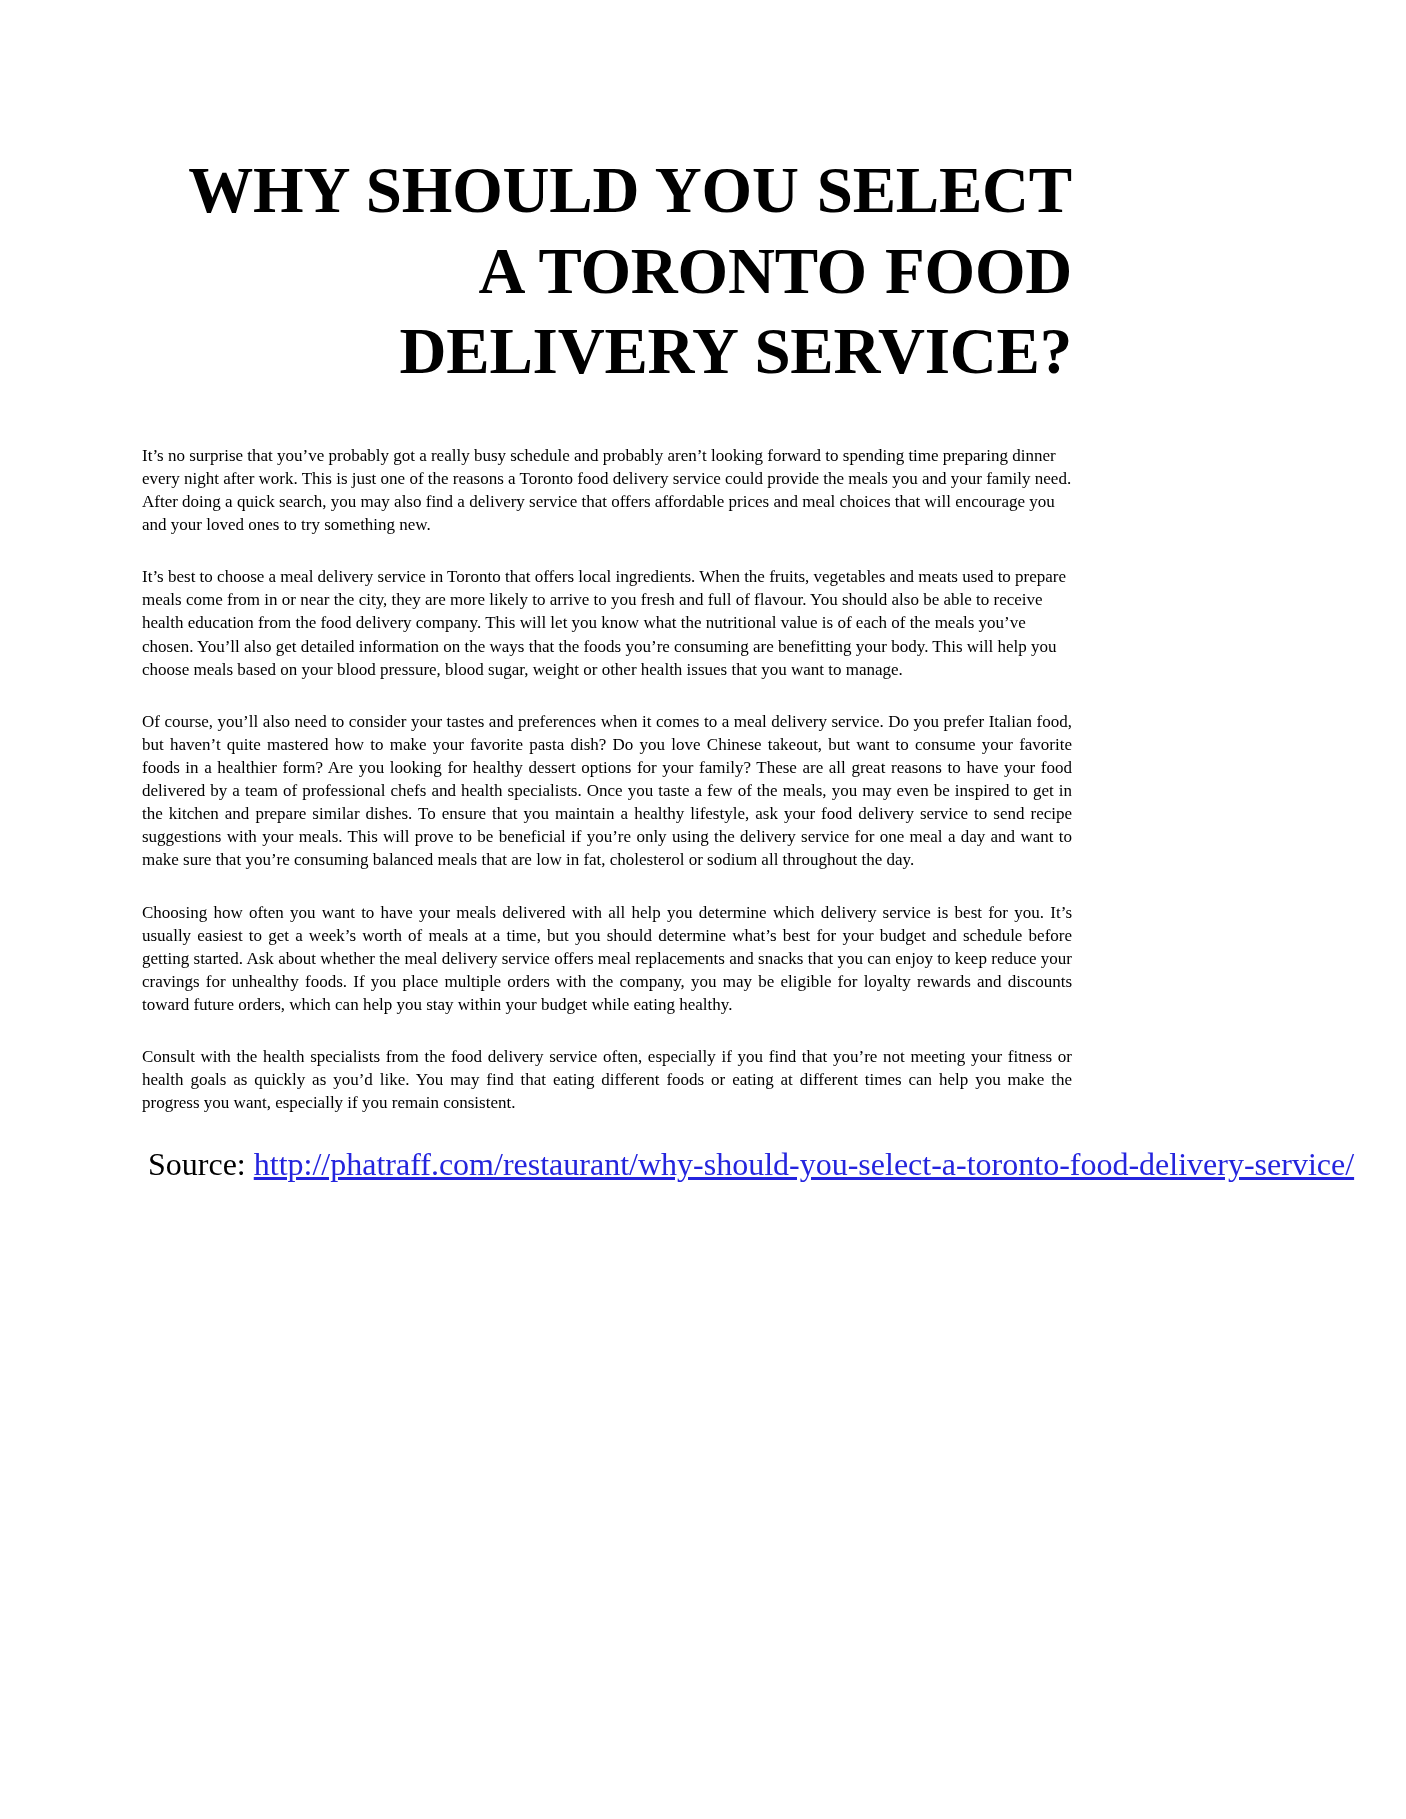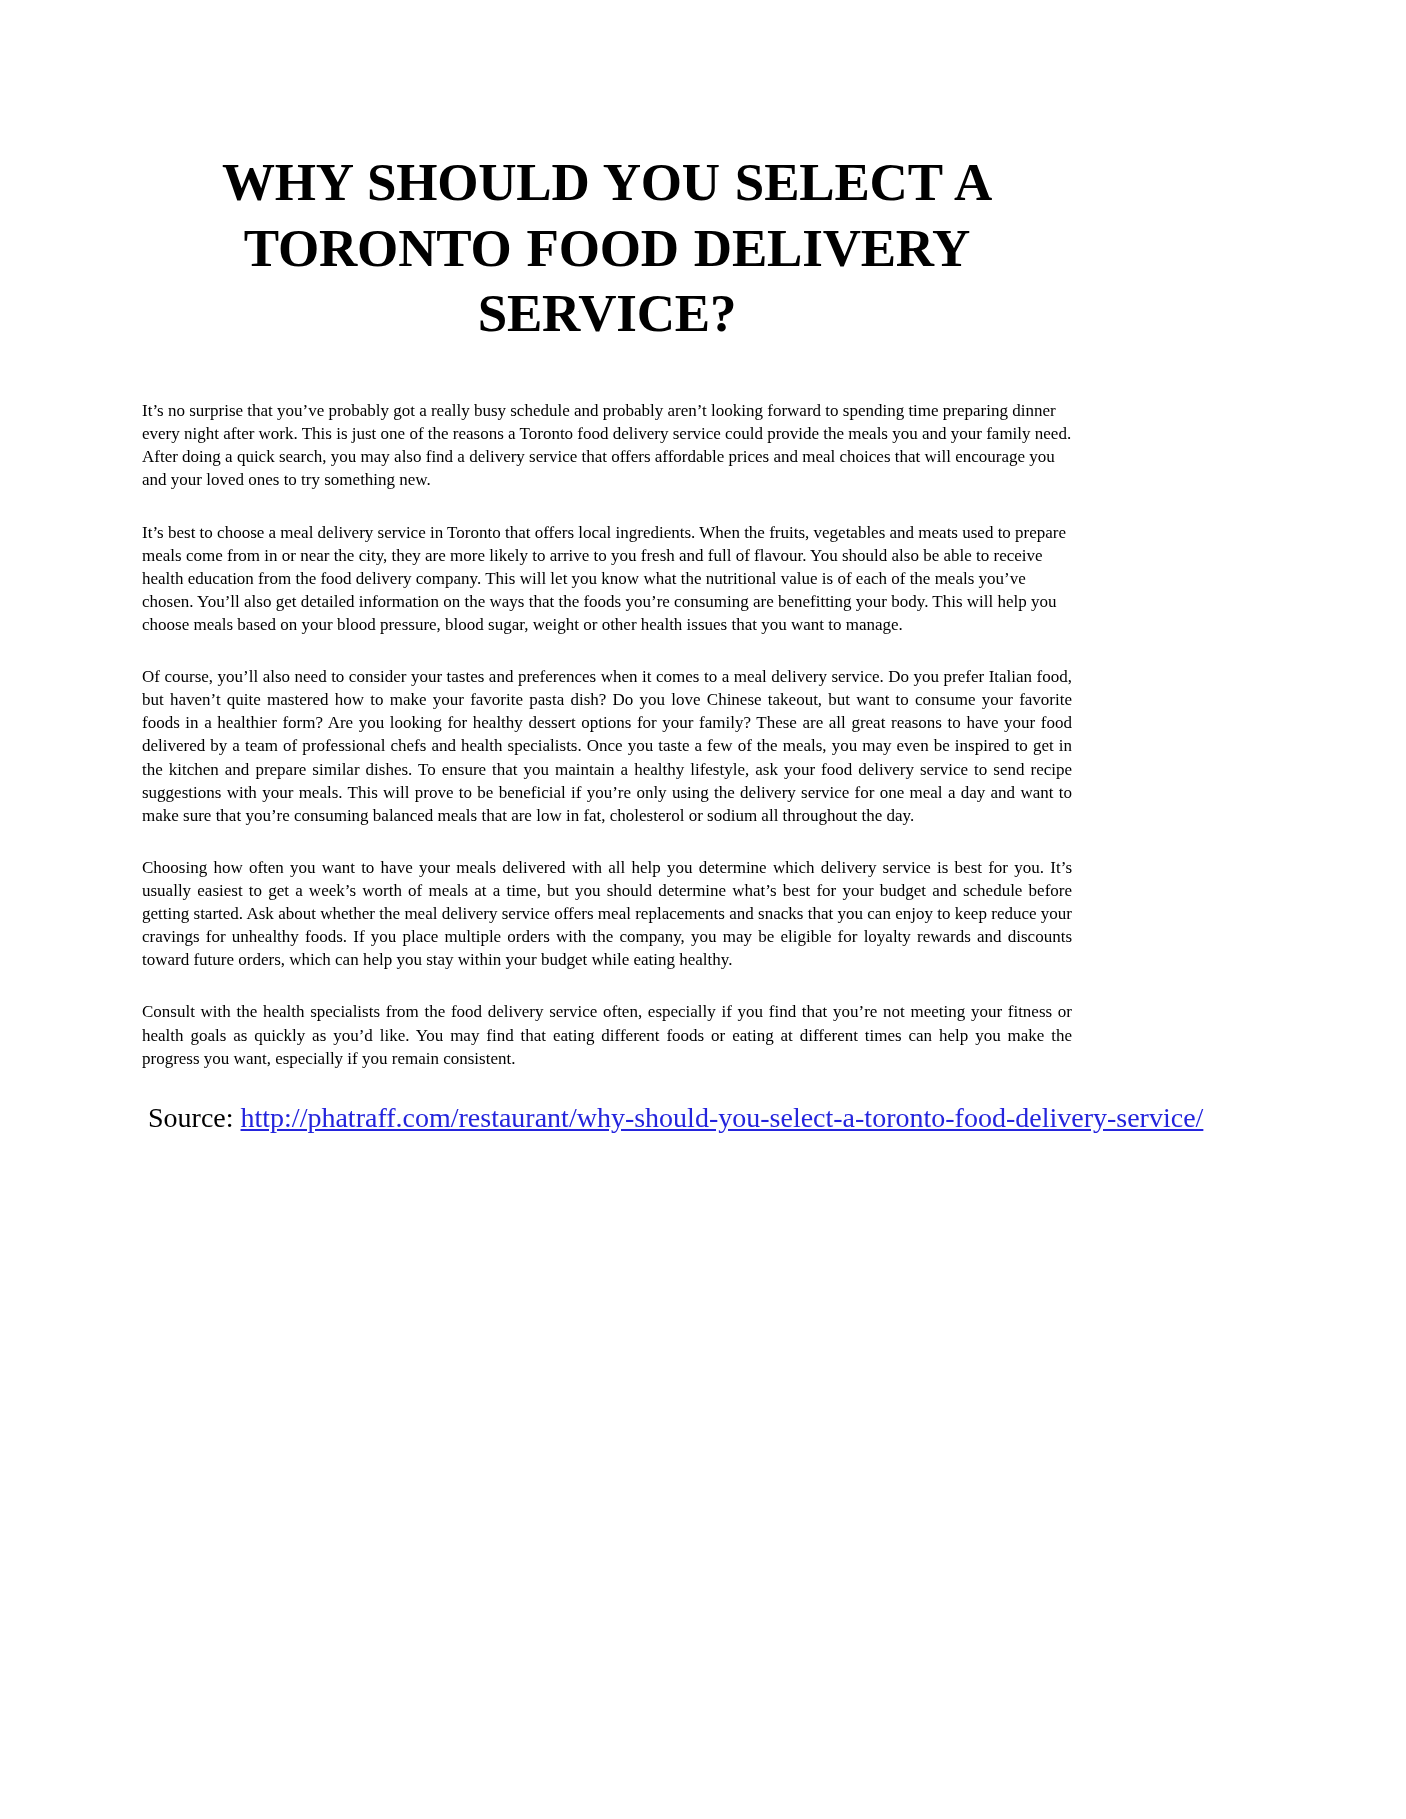--- a/index.html
+++ b/index.html
@@ -28,26 +28,26 @@
 
   .content {
     position: absolute;
     left: 142px;
     top: 150px;
     width: 930px;
   }
 
   .doc-title {
     font-family: "Liberation Serif", "DejaVu Serif", serif;
-    font-size: 53px;
+    font-size: 65px;
     font-weight: bold;
     line-height: 1.24;
     letter-spacing: -0.2px;
     margin: 0 0 0 0;
-    text-align: center;
+    text-align: right;
     color: #000000;
     word-spacing: 2px;
   }
 
   .body-block {
     margin-top: 52px;
   }
 
   p.para {
     font-size: 17px;
@@ -61,21 +61,21 @@
   p.para.justified {
     text-align: justify;
     text-justify: inter-word;
   }
 
   p.para.gap-before {
     margin-top: 24px;
   }
 
   .source-line {
-    font-size: 28px;
+    font-size: 32px;
     line-height: 1.36;
     margin: 18px 0 0 6px;
     color: #000000;
     white-space: nowrap;
   }
 
   .source-label {
     color: #000000;
   }
 

